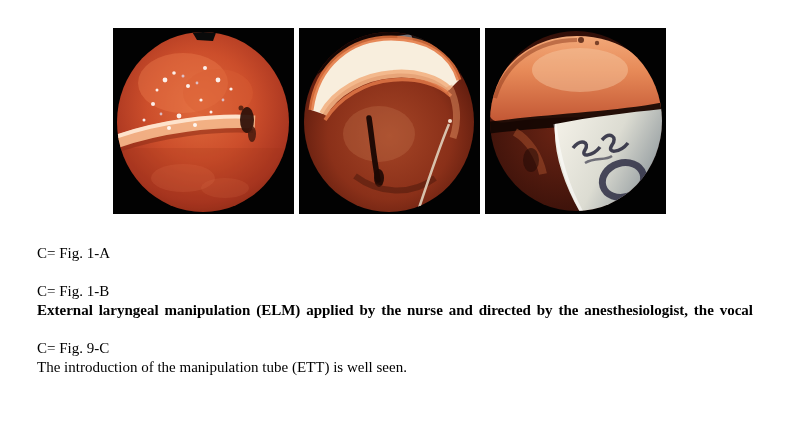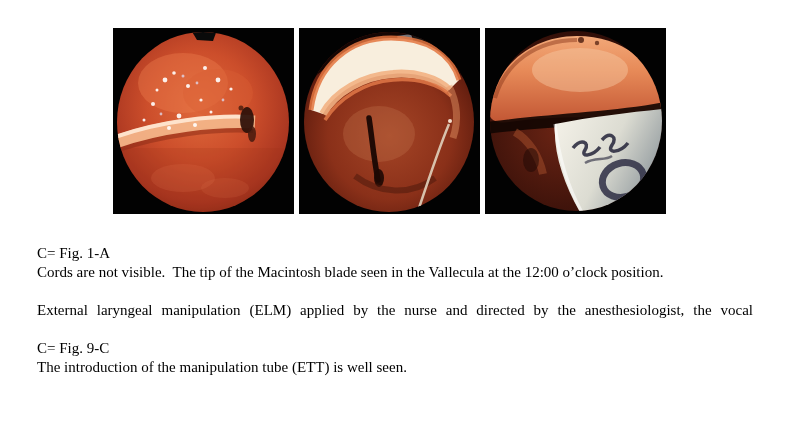--- a/index.html
+++ b/index.html
@@ -31,20 +31,21 @@
     top: 244px;
     width: 716px;
     font-size: 15px;
     line-height: 19px;
   }
   .cap-label { white-space: pre-wrap; }
   .cap-line { white-space: pre-wrap; }
   .cap-line-just {
     text-align: justify;
     text-align-last: justify;
+    font-weight: bold;
   }
   .cap-gap { height: 19px; }
 </style>
 </head>
 <body>
 
 <div class="page">
 
   <div class="strip">
 
@@ -180,24 +181,24 @@
           <ellipse cx="46" cy="132" rx="8" ry="12" fill="#200a05" opacity="0.55"></ellipse>
         </g>
       </svg>
     </div>
 
   </div>
 
   <div class="captions">
 
     <div class="cap-label">C= Fig. 1-A</div>
-    <div class="cap-line">Cords are not visible.  The tip of the Macintosh blade seen in the Vallecula at the 12:00 o’clock position.</div>
 
     <div class="cap-gap"></div>
 
+    <div class="cap-label">C= Fig. 1-B</div>
     <div class="cap-line cap-line-just">External laryngeal manipulation (ELM) applied by the nurse and directed by the anesthesiologist, the vocal</div>
 
     <div class="cap-gap"></div>
 
     <div class="cap-label">C= Fig. 9-C</div>
     <div class="cap-line">The introduction of the manipulation tube (ETT) is well seen.</div>
 
   </div>
 
 </div>

